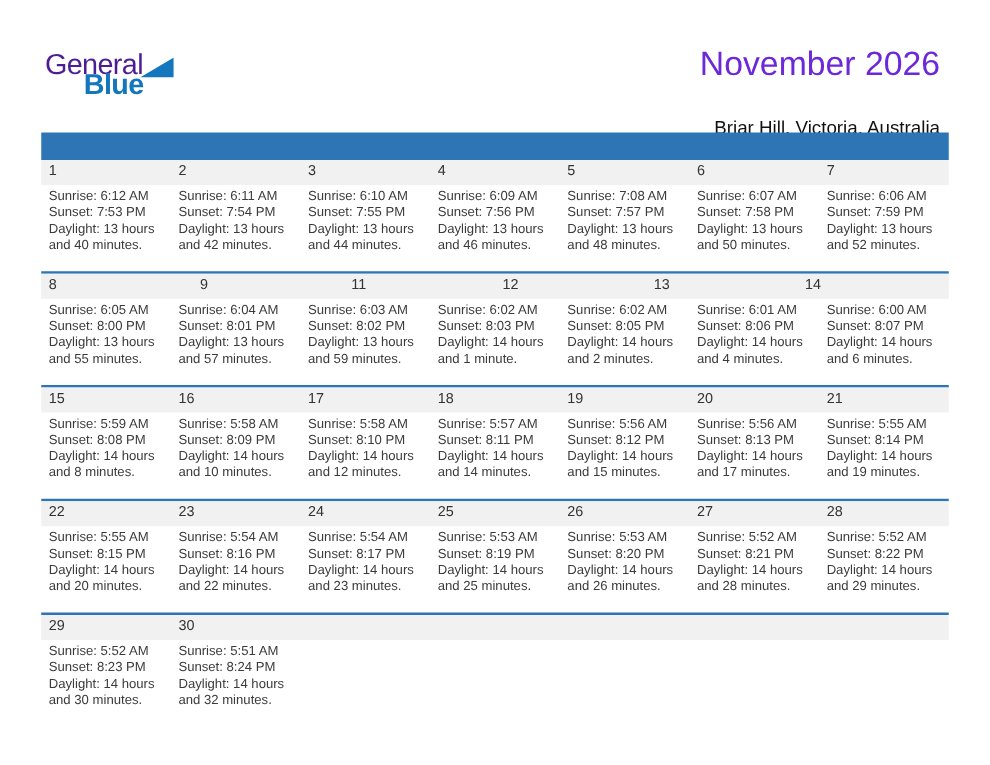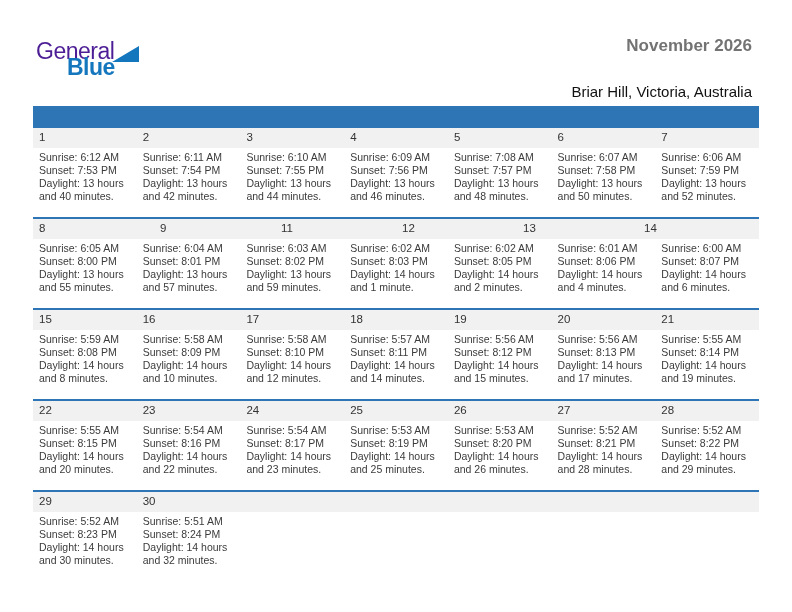--- a/index.html
+++ b/index.html
@@ -8,21 +8,21 @@
 
   
   .logo { position:absolute; left:36px; top:40px; line-height:1; }
   .logo-top { display:flex; align-items:flex-end; }
   .logo-general { font-size:23px; color:#4c1d95; letter-spacing:-0.5px; }
   .logo-tri { margin-left:-2px; margin-bottom:1px; }
   .logo-blue { font-size:23px; color:#1476BD; margin-left:31px; margin-top:-7px; letter-spacing:-0.5px;font-weight:bold; }
 
   
   .title-block { position:absolute; right:40px; top:36px; text-align:right; }
-  .page-title { font-size:17px; font-weight:700; color:#737373; }
+  .page-title { font-size:27px; font-weight:400; color:#6d28d9; }
   .page-subtitle { font-size:15px; font-weight:400; color:#111111; margin-top:27px;text-align:right; }
 
   
   .calendar { position:absolute; left:33px; top:106px; width:726px; }
   .dow-row { display:flex; background:#2E75B6; height:22px; }
   .dow-cell { flex:1; color:#ffffff; font-size:13px; padding:4px 0 0 7px;
     white-space:nowrap; overflow:hidden;margin-top:48px; }
 
   .week { border-top:2px solid #2E75B6; margin-top:13px; }
   .week.first { border-top:none; margin-top:0; }

